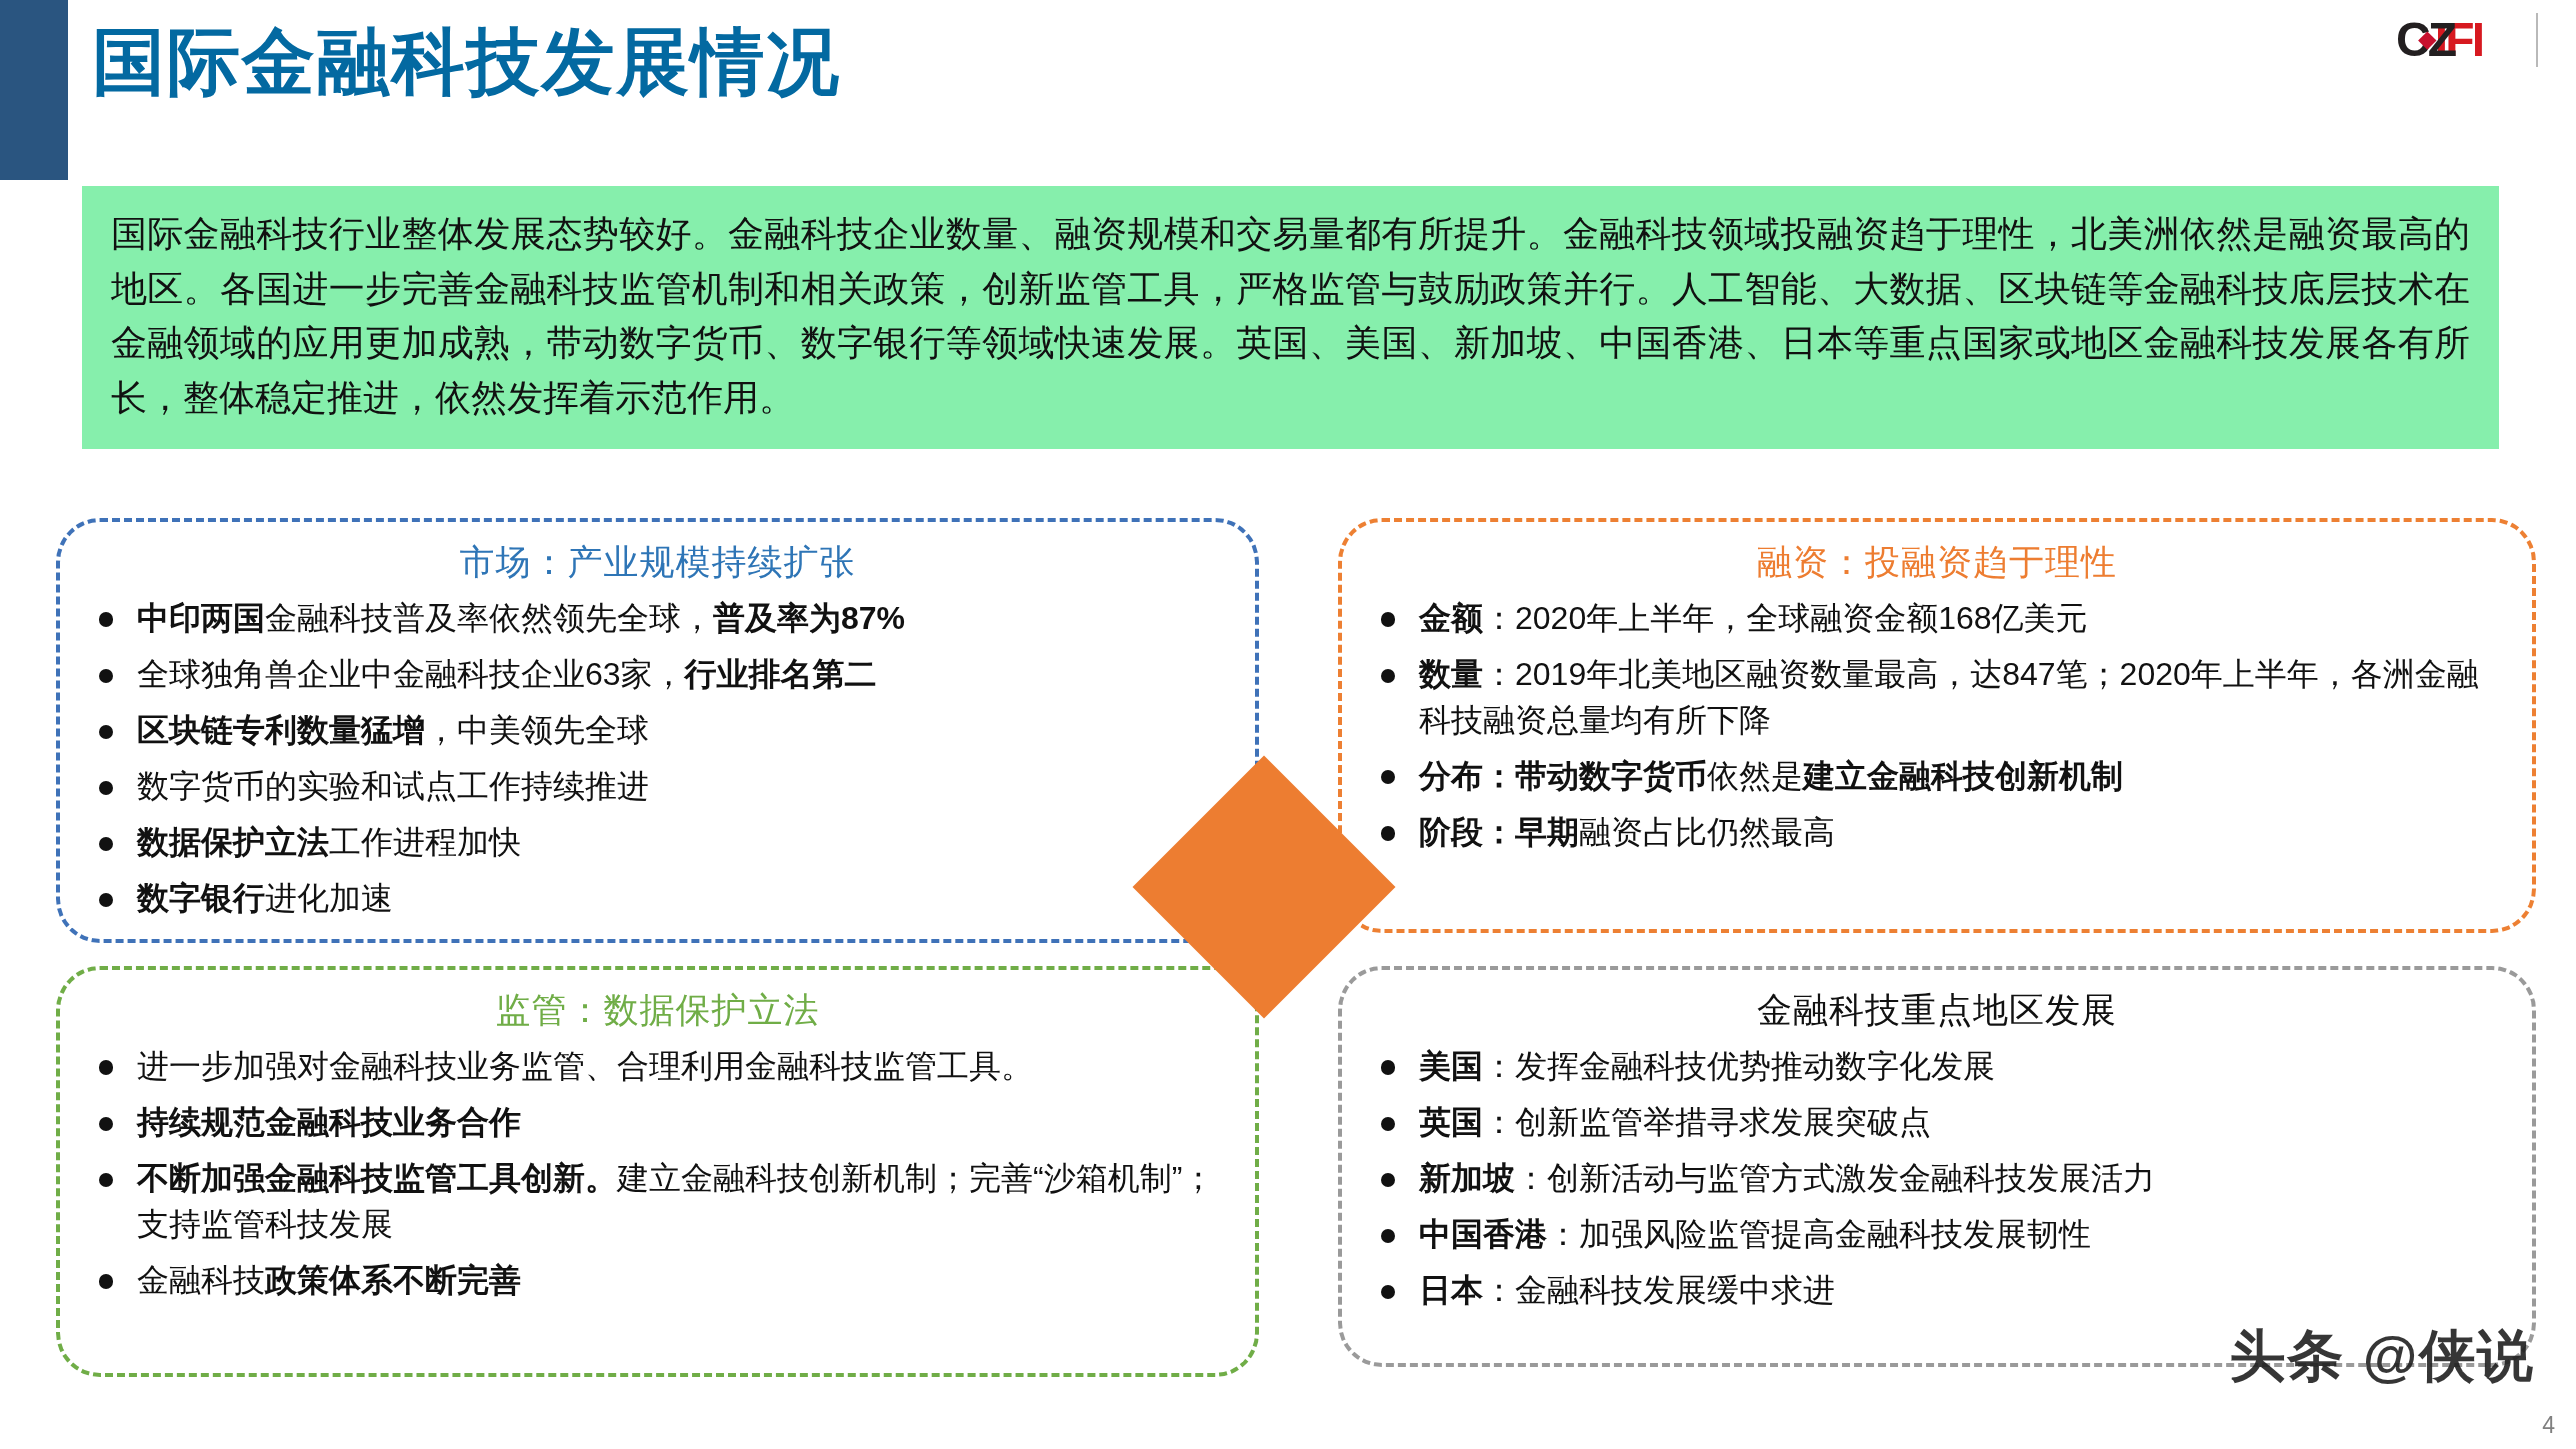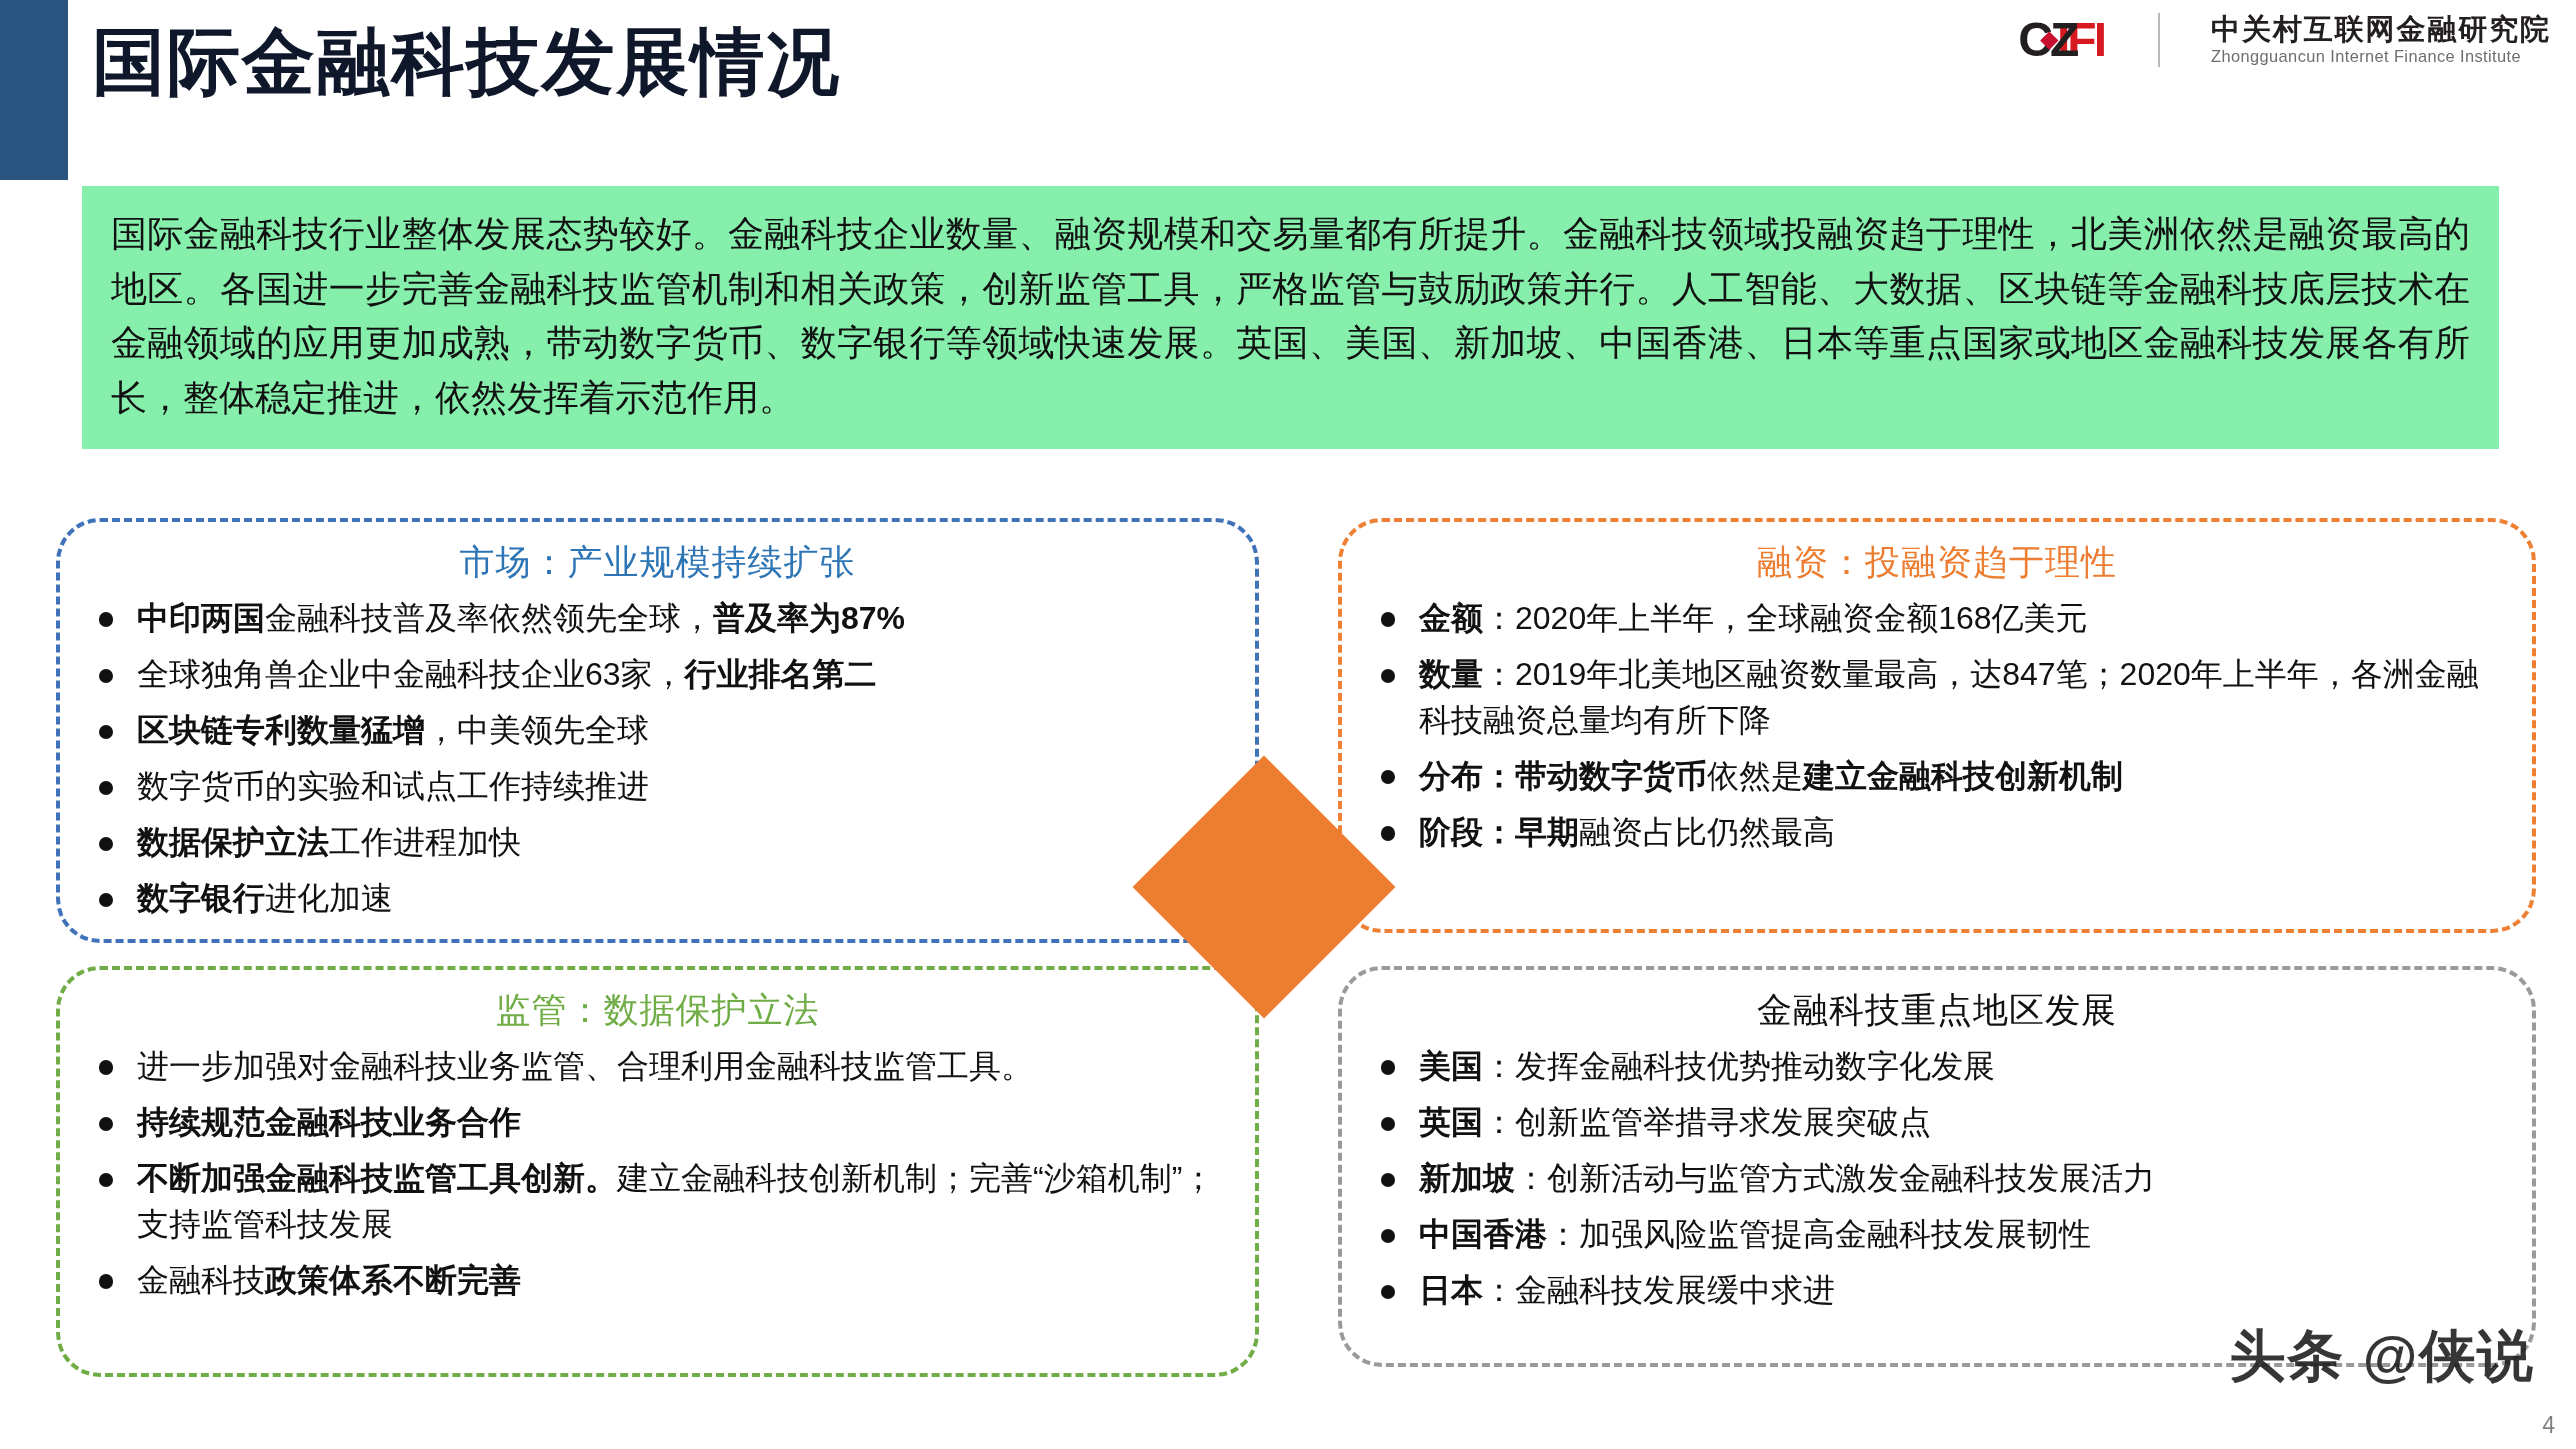--- a/index.html
+++ b/index.html
@@ -20,21 +20,21 @@
     position: absolute;
     left: 0; top: 0;
     width: 68px; height: 180px;
     background: #2a5580;
   }
   .page-title {
     position: absolute;
     left: 92px; top: 13.5px;
     font-size: 73px;
     font-weight: bold;
-    color: #0f172a;
+    color: #0369a1;
     letter-spacing: 1.9px;
     white-space: nowrap;
   }
 
   
   .logo {
     position: absolute;
     right: 25px; top: 7.7px;
     display: flex;
     align-items: center;
@@ -199,24 +199,20 @@
 <div class="left-bar"></div>
 <div class="page-title">国际金融科技发展情况</div>
 
 <div class="logo">
   <div class="logo-mark">
     <span class="logo-cz">CZ</span>
     <span class="logo-diamond"></span>
     <span class="logo-ifi">IFI</span>
   </div>
   <div class="logo-divider"></div>
-  <div class="logo-text">
-    <div class="logo-cn">中关村互联网金融研究院</div>
-    <div class="logo-en">Zhongguancun Internet Finance Institute</div>
-  </div>
 </div>
 
 <div class="intro">国际金融科技行业整体发展态势较好。金融科技企业数量、融资规模和交易量都有所提升。金融科技领域投融资趋于理性，北美洲依然是融资最高的地区。各国进一步完善金融科技监管机制和相关政策，创新监管工具，严格监管与鼓励政策并行。人工智能、大数据、区块链等金融科技底层技术在金融领域的应用更加成熟，带动数字货币、数字银行等领域快速发展。英国、美国、新加坡、中国香港、日本等重点国家或地区金融科技发展各有所长，整体稳定推进，依然发挥着示范作用。</div>
 
 <div class="box" id="box-market">
   <div class="box-title">市场：产业规模持续扩张</div>
   <ul class="bullets">
       <li><span class="b">中印两国</span><span>金融科技普及率依然领先全球，</span><span class="b">普及率为87%</span></li>
       <li><span>全球独角兽企业中金融科技企业63家，</span><span class="b">行业排名第二</span></li>
       <li><span class="b">区块链专利数量猛增</span><span>，中美领先全球</span></li>

